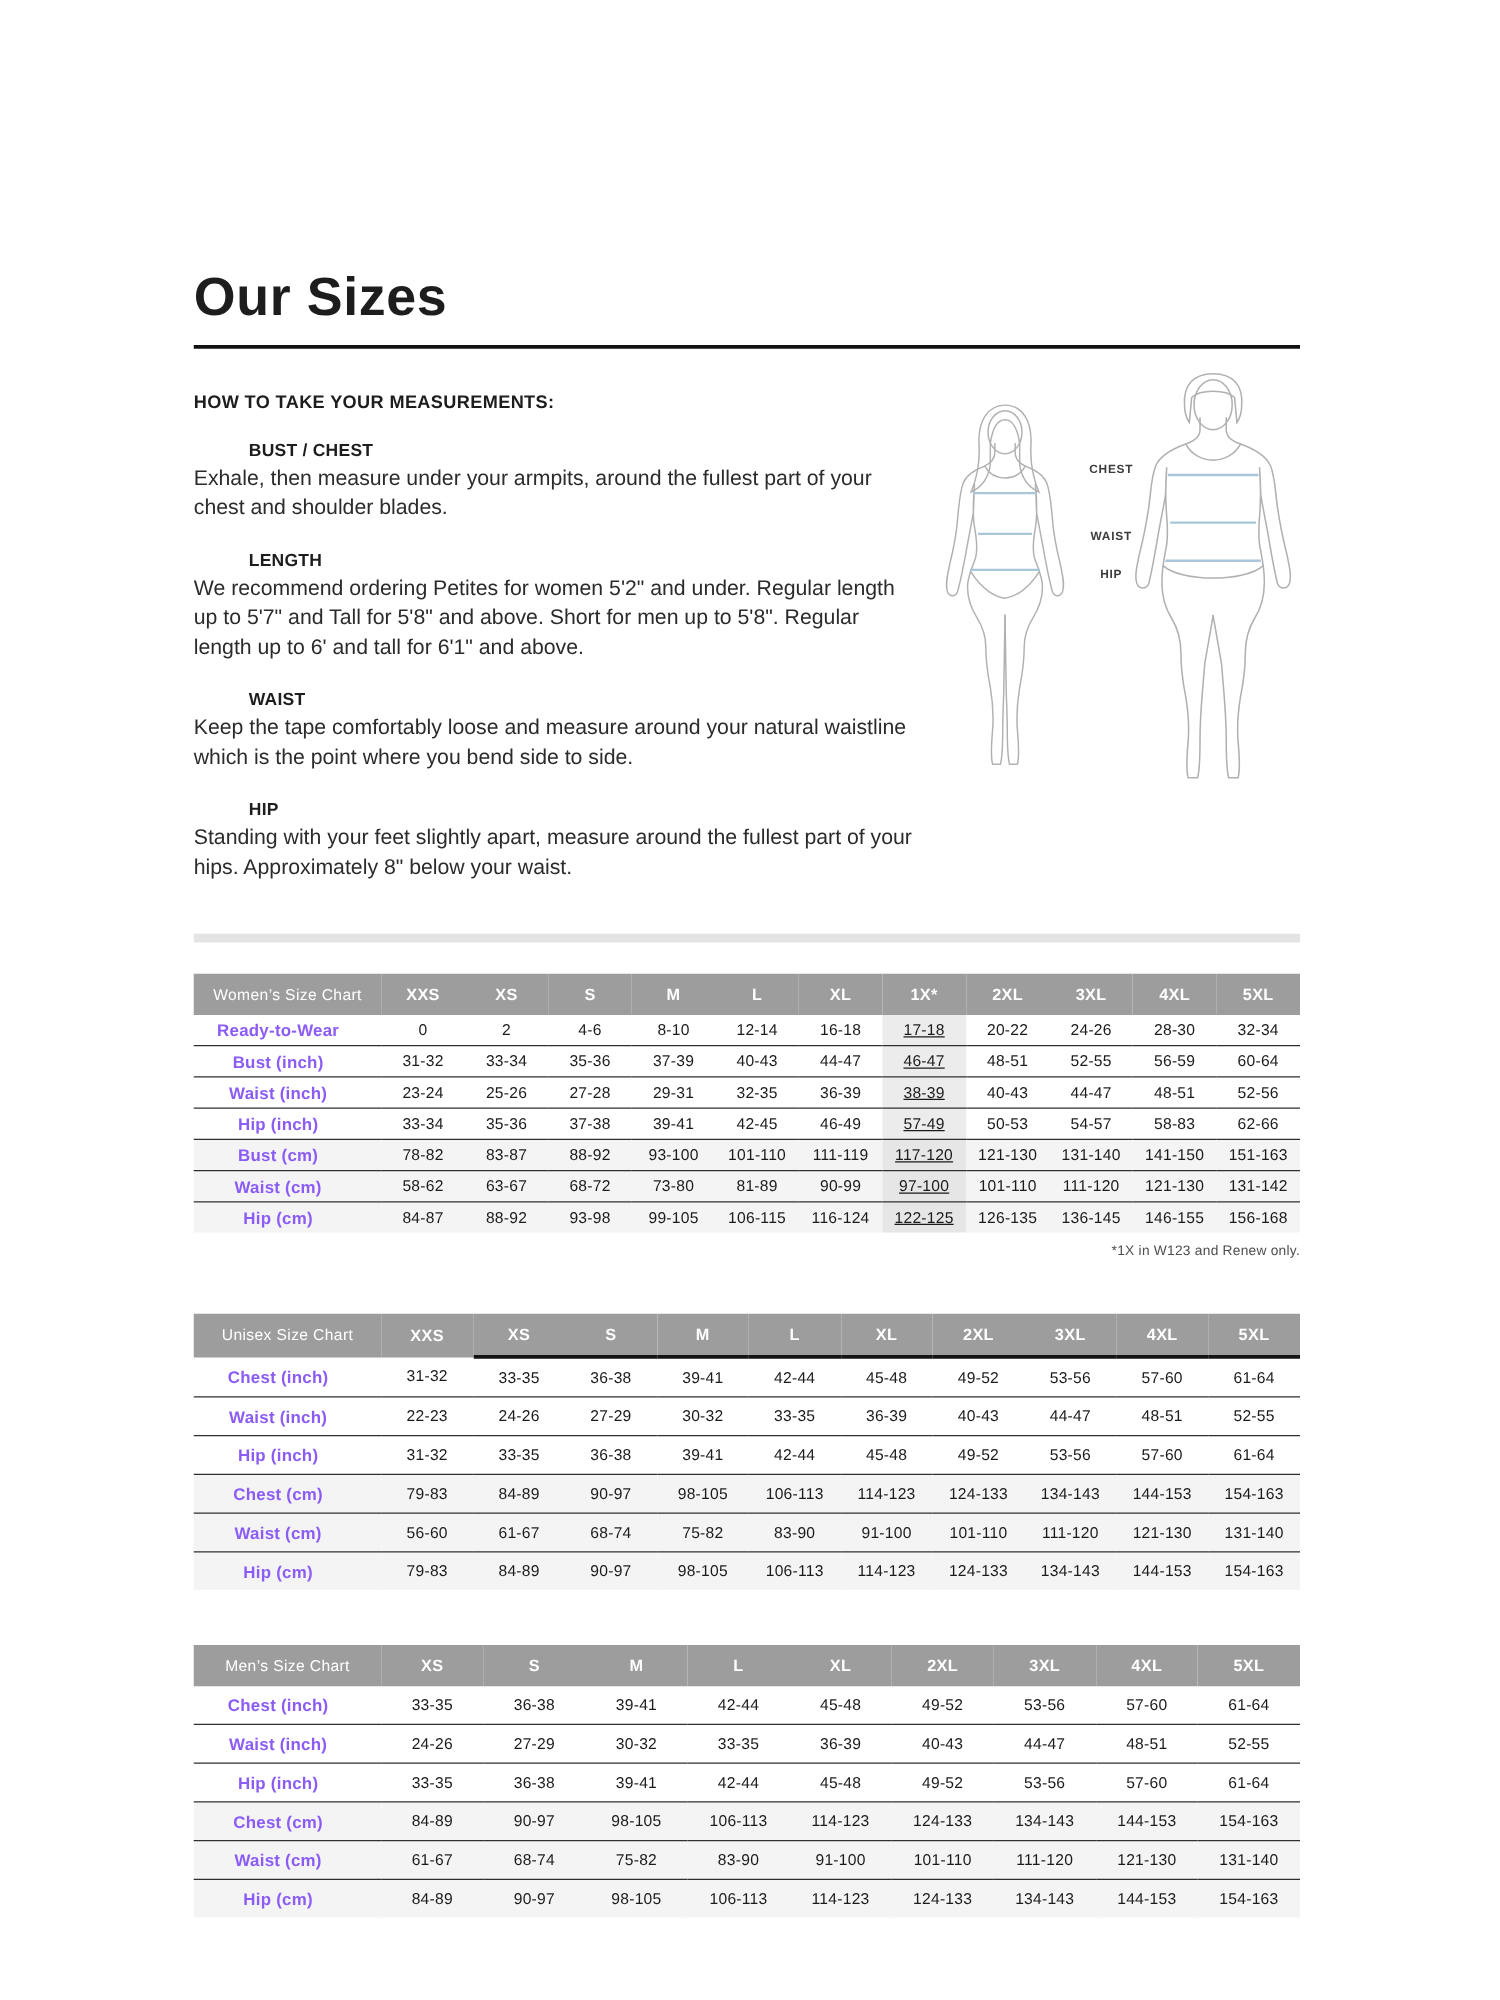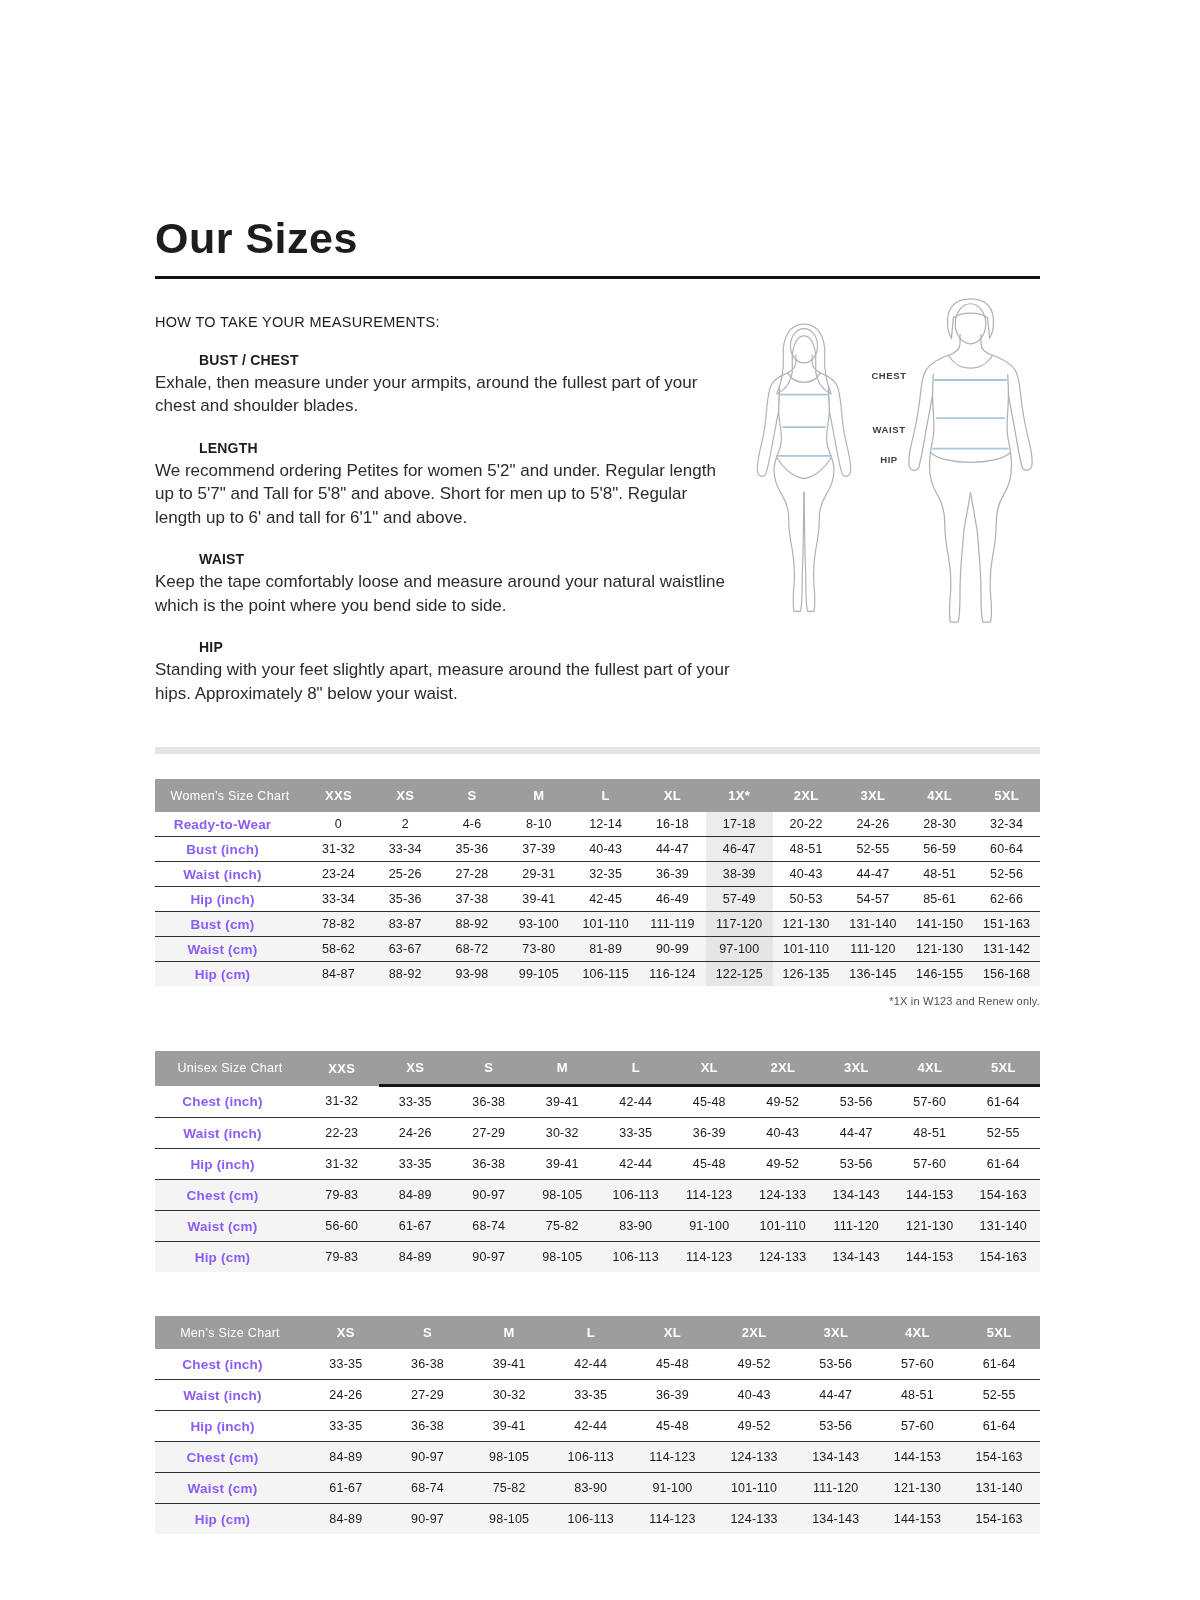--- a/index.html
+++ b/index.html
@@ -1,21 +1,21 @@
 <!DOCTYPE html>
 <html><head>
 <meta charset="utf-8">
 <style>
   html,body{margin:0;padding:0;background:#ffffff;}
   .page{position:relative;width:1200px;height:1600px;background:#fff;overflow:hidden;
         font-family:"Liberation Sans","DejaVu Sans",sans-serif;color:#222;}
   .content{position:relative;margin:0 160px 0 155px;padding-top:214px;width:885px;}
   .page-title{font-size:43px;font-weight:bold;letter-spacing:0.5px;color:#1d1d1d;margin:0;}
   .title-rule{border:none;border-top:3px solid #111;margin:13px 0 0 0;}
-  .howto{font-size:14.5px;font-weight:normal;letter-spacing:0.3px;color:#1d1d1d;margin:35px 0 0 0;}
+  .howto{font-size:14.5px;font-weight:bold;letter-spacing:0.3px;color:#1d1d1d;margin:35px 0 0 0;}
   .measure-col{width:578px;}
   .measure-section{margin-top:22px;}
   .measure-title{font-size:14px;font-weight:bold;color:#1d1d1d;margin:0 0 3px 0;letter-spacing:0.2px;padding-left:44px;}
   .measure-text{font-size:17px;line-height:1.38;color:#2b2b2b;margin:0;}
   
   .figures{position:absolute;left:742px;top:282px;width:300px;height:358px;}
   .figure-woman{position:absolute;left:6px;top:14px;}
   .figure-man{position:absolute;right:0;top:2px;}
   .fig-label{position:absolute;left:110px;width:74px;text-align:center;font-size:9.5px;
              font-weight:bold;letter-spacing:0.6px;color:#3c3c3c;}
@@ -28,21 +28,21 @@
   thead th{background:#9d9d9d;color:#fff;height:33px;font-size:13px;font-weight:bold;
            letter-spacing:0.3px;text-align:center;padding:0;}
   thead th.t-title{font-weight:normal;font-size:12.5px;}
   thead th.hrule{border-bottom:3px solid #141414;}
   tbody td{text-align:center;border-bottom:1.5px solid #2f2f2f;font-size:12.5px;color:#1b1b1b;
            height:30px;padding:0;letter-spacing:0.2px;}
   table.tight tbody td{height:24px;}
   tbody tr:last-child td{border-bottom:none;}
   td.r-label{padding-right:15px;font-weight:bold;font-size:13.5px;color:#8b5cf6;}
   tr.stripe td{background:#f4f4f4;}
-  td.hl{background:#ececec;}
+  td.hl{background:#ececec;text-decoration:underline;}
   tr.stripe td.hl{background:#e6e6e6;}
   .footnote{text-align:right;font-size:11px;color:#4f4f4f;margin-top:9px;letter-spacing:0.2px;}
   svg .outline{fill:none;stroke:#b1b1b1;stroke-width:1.3;stroke-linecap:round;stroke-linejoin:round;}
   svg .hairfill{fill:#fff;stroke:#b1b1b1;stroke-width:1.3;}
   svg .blue{stroke:#a9c6da;stroke-width:2;fill:none;}
 </style>
 </head>
 <body>
 
 <div class="page">
@@ -153,21 +153,21 @@
                 <td class="r-label">Hip (inch)</td>
                 <td>33-34</td>
                 <td>35-36</td>
                 <td>37-38</td>
                 <td>39-41</td>
                 <td>42-45</td>
                 <td>46-49</td>
                 <td class="hl">57-49</td>
                 <td>50-53</td>
                 <td>54-57</td>
-                <td>85-61</td>
+                <td>58-83</td>
                 <td>62-66</td>
               </tr>
               <tr class="stripe">
                 <td class="r-label">Bust (cm)</td>
                 <td>78-82</td>
                 <td>83-87</td>
                 <td>88-92</td>
                 <td>93-100</td>
                 <td>101-110</td>
                 <td>111-119</td>

